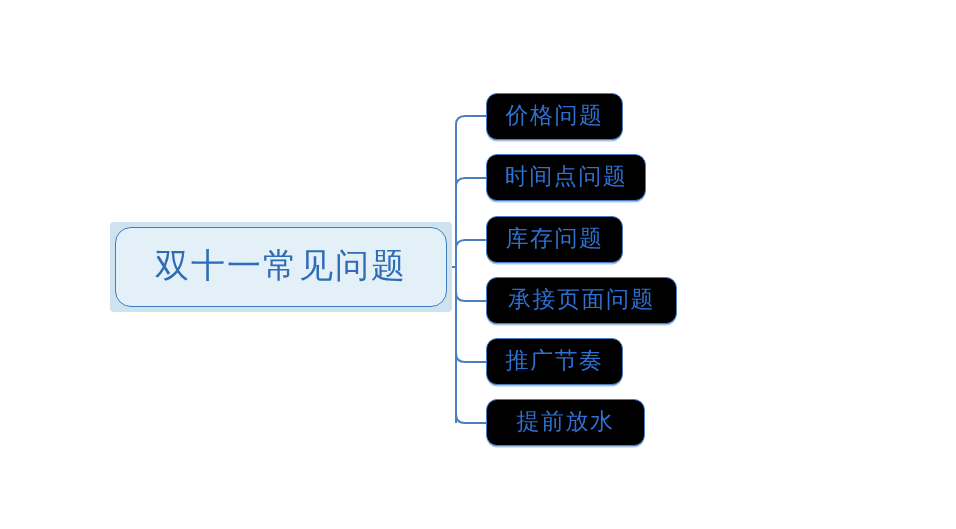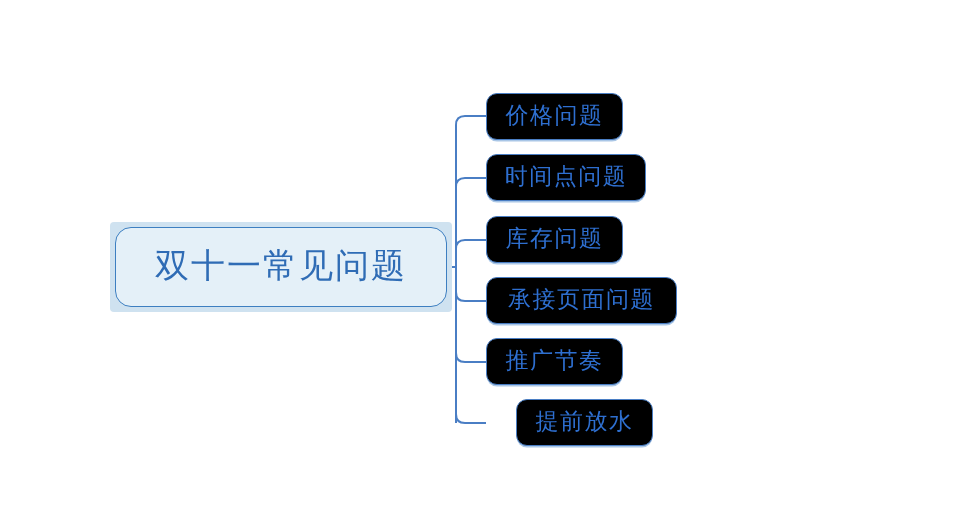--- a/index.html
+++ b/index.html
@@ -127,17 +127,17 @@
   </div>
 
   <div class="child-node" style="left:486px; top:277px; width:191px;">
     <span class="child-label">承接页面问题</span>
   </div>
 
   <div class="child-node" style="left:486px; top:338px; width:137px;">
     <span class="child-label">推广节奏</span>
   </div>
 
-  <div class="child-node" style="left:486px; top:399px; width:137px;margin-left:30px;">
+  <div class="child-node" style="left:486px; top:399px; width:159px;">
     <span class="child-label">提前放水</span>
   </div>
 
 </div>
 
 </body></html>

